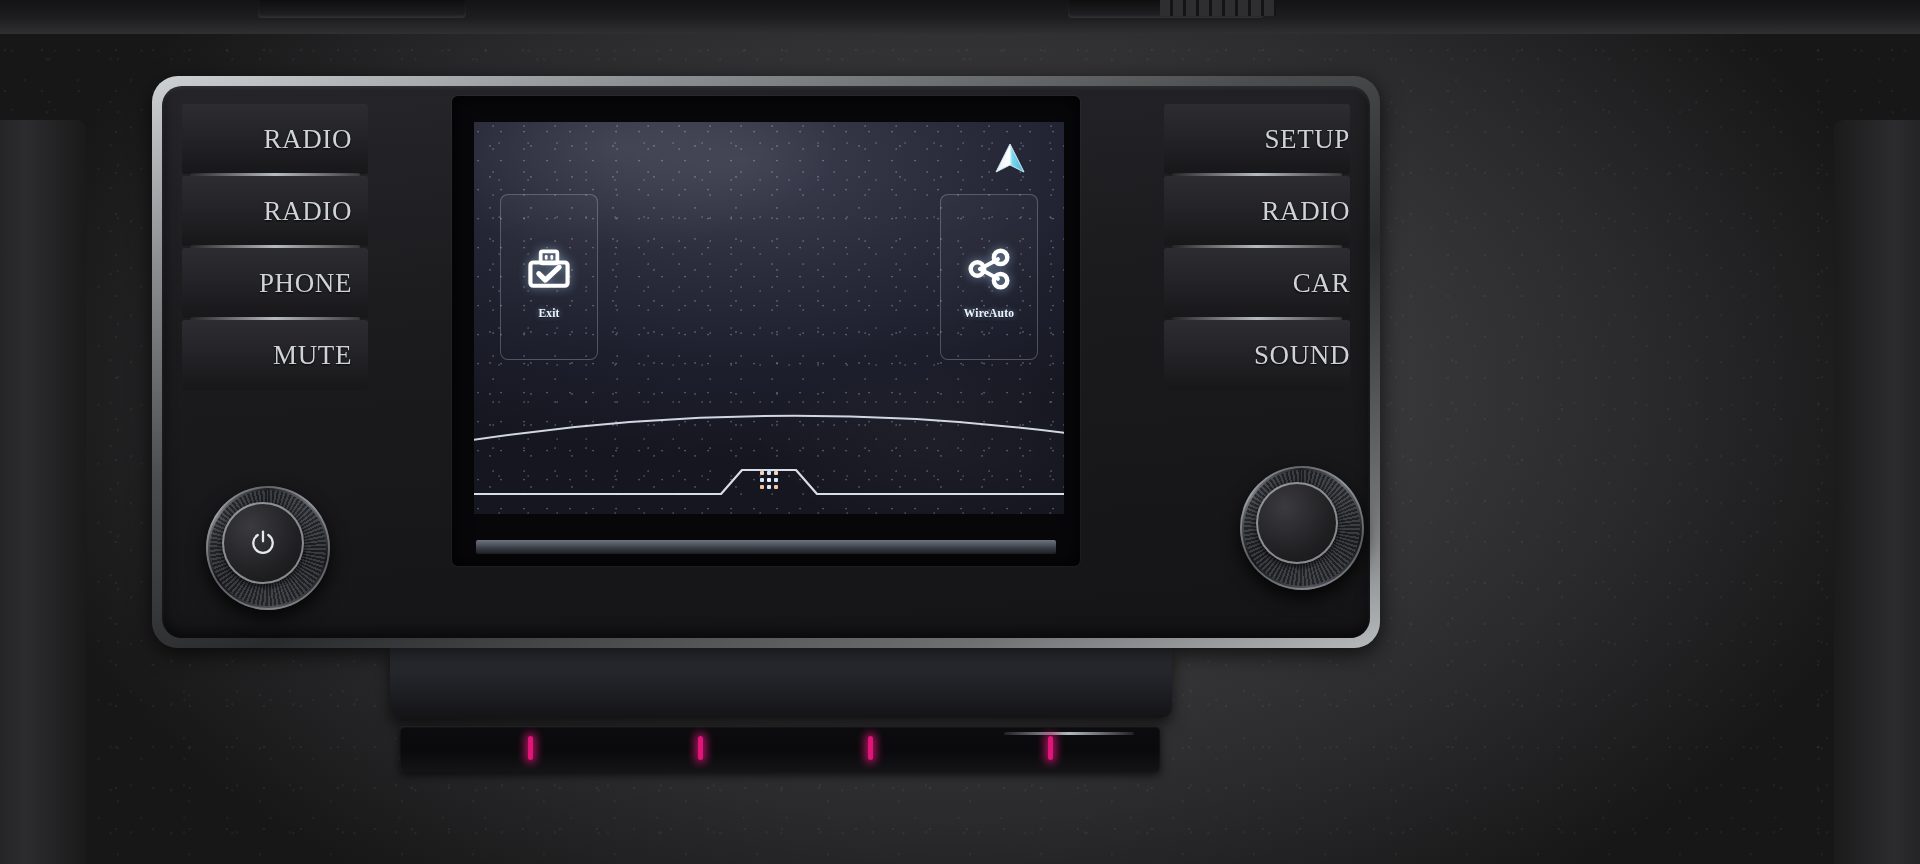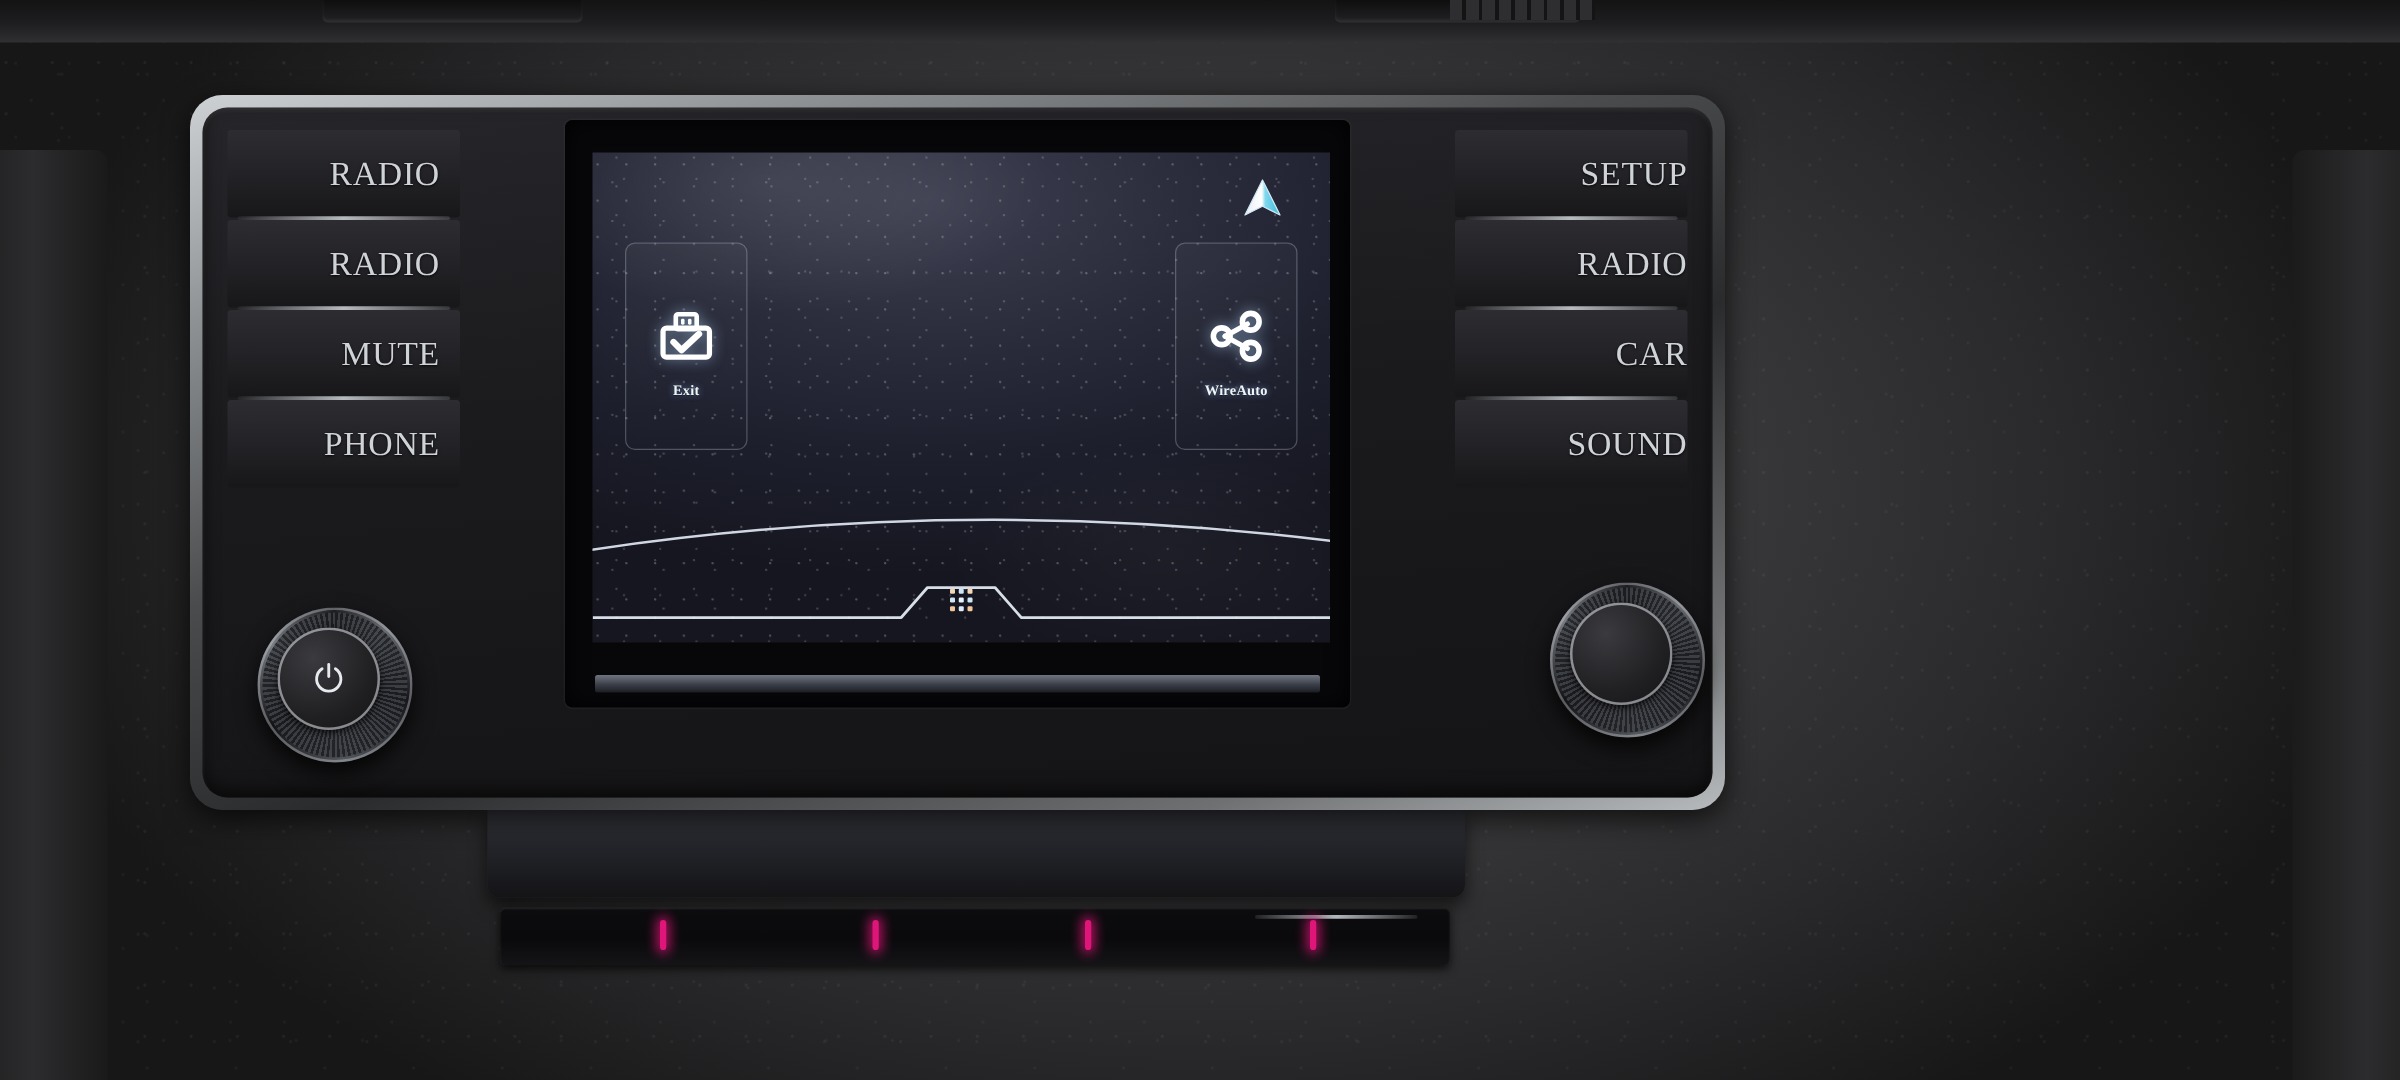--- a/index.html
+++ b/index.html
@@ -256,24 +256,24 @@
     <div class="face"></div>
 
     <div class="keycol left">
       <div class="hardkey">
         <span class="lbl">RADIO</span>
       </div>
       <div class="hardkey">
         <span class="lbl">RADIO</span>
       </div>
       <div class="hardkey">
+        <span class="lbl">PHONE</span>
+      </div>
+      <div class="hardkey">
         <span class="lbl">MUTE</span>
-      </div>
-      <div class="hardkey">
-        <span class="lbl">PHONE</span>
       </div>
     </div>
 
     <div class="keycol right">
       <div class="hardkey">
         <span class="lbl">SETUP</span>
       </div>
       <div class="hardkey">
         <span class="lbl">RADIO</span>
       </div>

